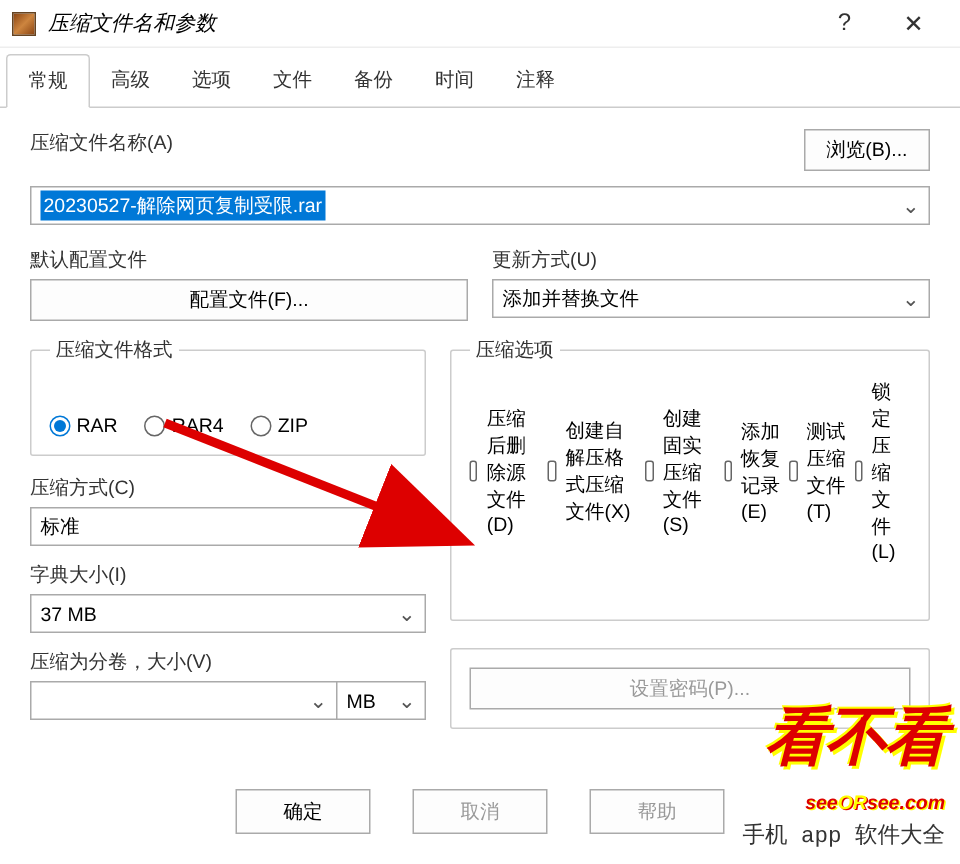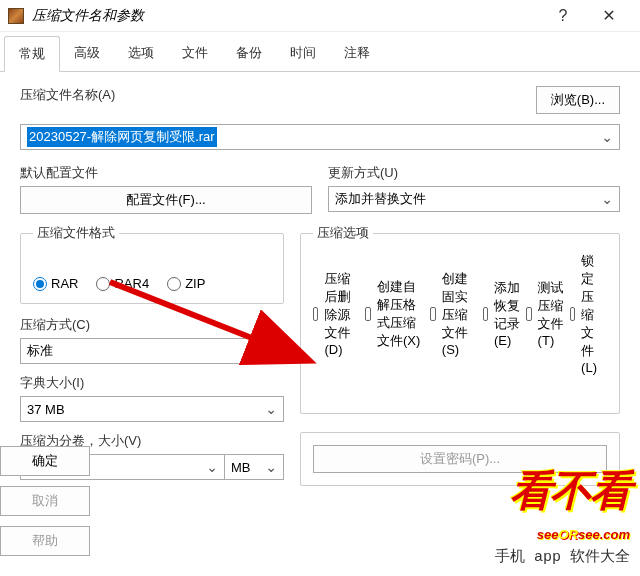--- a/index.html
+++ b/index.html
@@ -28,21 +28,21 @@
 .radio-dot { width: 14px; height: 14px; border: 1px solid #666; border-radius: 50%; display: inline-flex; align-items: center; justify-content: center; }
 .radio-dot.checked::after { content: ""; width: 8px; height: 8px; background: #0078d7; border-radius: 50%; }
 .radio-dot.checked { border-color: #0078d7; }
 .checks { display: flex; flex-direction: row; gap: 6px; }
 .check { display: flex; align-items: center; gap: 6px; }
 .check-box { width: 14px; height: 14px; border: 1px solid #666; border-radius: 2px; }
 .split-input { display: flex; gap: 0; }
 .split-input .dropdown:first-child { flex: 1; border-right: none; }
 .split-input .dropdown.unit { width: 60px; }
 .arrow { position: absolute; left: 100px; top: 200px; pointer-events: none; z-index: 5; }
-.footer-btns { position: absolute; bottom: 20px; left: 0; right: 0; display: flex; justify-content: center; gap: 10px; flex-direction: column; }
+.footer-btns { position: absolute; bottom: 20px; left: 0; right: 0; display: flex; justify-content: center; gap: 28px; }
 .footer-btns .btn-std { width: 90px; height: 30px; }
 .overlay-text { position: absolute; right: 10px; bottom: 10px; z-index: 10; text-align: right; }
 .overlay-text .line1 { font-size: 42px; font-weight: bold; color: #d00; text-shadow: 2px 2px 0 #ff0, -1px -1px 0 #ff0; font-style: italic; letter-spacing: -2px; }
 .overlay-text .line2 { font-size: 22px; font-weight: bold; color: #d00; text-shadow: 1px 1px 0 #ff0; font-style: italic; }
 .overlay-text .line2 .or { color: #ff0; text-shadow: 1px 1px 0 #d00; }
 .overlay-text .line3 { font-size: 15px; color: #333; margin-top: 2px; font-family: Liberation Mono, monospace; }
 .dim { color: #999; }
 </style>
 </head>
 <body>

